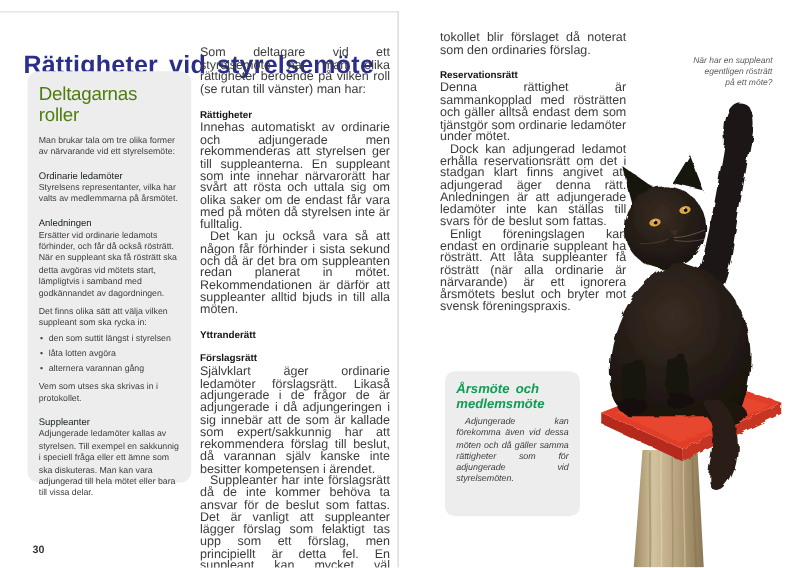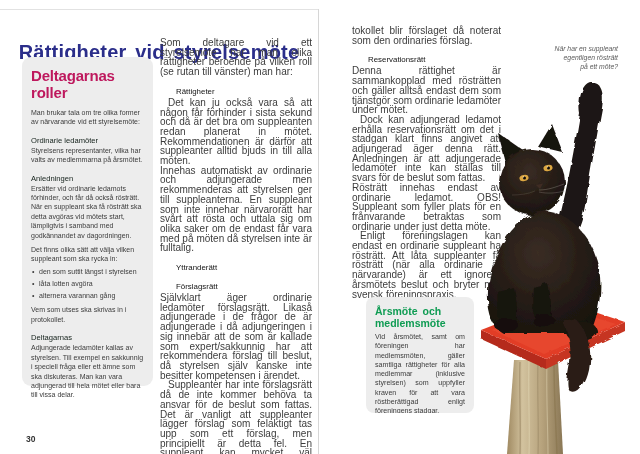--- a/index.html
+++ b/index.html
@@ -15,46 +15,46 @@
     position:absolute;left:0;top:28px;width:318px;text-align:center;
     font-size:20px;font-weight:bold;color:#2b2e8a;word-spacing:3px;letter-spacing:.2px;
   }
 
   
   .sidebar{
     position:absolute;left:22px;top:57px;width:131px;height:329px;
     background:#ededed;border-radius:9px;box-sizing:border-box;padding:10px 9px 8px 9px;
   }
   .sidebar h2{
-    margin:0 0 7px 0;font-size:15px;font-weight:bold;color:#be185d;
+    margin:0 0 7px 0;font-size:15px;font-weight:normal;color:#4d7c0f;
     word-spacing:3px;letter-spacing:-.2px;
   }
   .sidebar h3{margin:9px 0 1px 0;font-size:7.6px;font-weight:normal;color:#13201a;}
   .sb{margin:0;font-size:7px;line-height:9.4px;color:#3c3c3c;text-align:left;}
   .sb.gap{margin-top:5px;}
   .bullet{
     position:relative;margin-top:3px;padding-left:8px;
     font-size:7px;line-height:9.2px;color:#3c3c3c;
   }
   .bullet::before{content:"•";position:absolute;left:1px;top:0;color:#3c3c3c;}
 
   
   .col{position:absolute;}
   .colmid{left:160px;top:38px;width:152px;}
   .colright{left:352px;top:26px;width:149px;}
   .bp{margin:0;font-size:10px;line-height:9.7px;color:#3c3c3c;text-align:justify;}
   .bp.ind{text-indent:8px;}
-  .ch{margin:10px 0 2px 16px;font-size:7.9px;font-weight:normal;color:#141414;}
+  .ch{margin:10px 0 2px 0;font-size:7.9px;font-weight:bold;color:#141414;}
 
   .pagenum{position:absolute;left:26px;top:434px;font-size:8.5px;font-weight:bold;color:#333;}
 
   
   .infobox{
-    position:absolute;left:366px;top:297px;width:108px;height:116px;
-    background:#ededed;border-radius:8px;box-sizing:border-box;padding:8px 9px;overflow:hidden;
+    position:absolute;left:356px;top:297px;width:108px;height:116px;
+    background:#ededed;border-radius:8px;box-sizing:border-box;padding:8px 9px;overflow:hidden;font-style:italic;
   }
   .infobox h2{margin:0 0 4px 0;font-size:10.5px;font-weight:bold;color:#0f9c53;word-spacing:2px;}
   .ip{margin:0;font-size:7.1px;line-height:9.3px;color:#3c3c3c;text-align:justify;}
   .ip.ind{text-indent:7px;margin-top:1px;}
 
   .caption{
     position:absolute;left:498px;top:44px;width:120px;text-align:right;
     font-size:6.8px;line-height:9px;font-style:italic;color:#5a5a5a;
   }
   .caption span{display:block;}
@@ -76,49 +76,47 @@
     <p class="sb">Man brukar tala om tre olika former av närvarande vid ett styrelsemöte:</p>
     <h3>Ordinarie ledamöter</h3>
     <p class="sb">Styrelsens representanter, vilka har valts av medlemmarna på årsmötet.</p>
     <h3>Anledningen</h3>
     <p class="sb">Ersätter vid ordinarie ledamots förhinder, och får då också rösträtt. När en suppleant ska få rösträtt ska detta avgöras vid mötets start, lämpligtvis i samband med godkännandet av dagordningen.</p>
     <p class="sb gap">Det finns olika sätt att välja vilken suppleant som ska rycka in:</p>
     <div class="bullet"><span>den som suttit längst i styrelsen</span></div>
     <div class="bullet"><span>låta lotten avgöra</span></div>
     <div class="bullet"><span>alternera varannan gång</span></div>
     <p class="sb gap">Vem som utses ska skrivas in i protokollet.</p>
-    <h3>Deltagarnas</h3>
+    <h3>Suppleanter</h3>
     <p class="sb">Adjungerade ledamöter kallas av styrelsen. Till exempel en sakkunnig i speciell fråga eller ett ämne som ska diskuteras. Man kan vara adjungerad till hela mötet eller bara till vissa delar.</p>
   </aside>
 
   <section class="col colmid">
     <p class="bp">Som deltagare vid ett styrelsemöte har man olika rättigheter beroende på vilken roll (se rutan till vänster) man har:</p>
     <h3 class="ch">Rättigheter</h3>
+    <p class="bp">Innehas automatiskt av ordinarie och adjungerade men rekommenderas att styrelsen ger till suppleanterna. En suppleant som inte innehar närvarorätt har svårt att rösta och uttala sig om olika saker om de endast får vara med på möten då styrelsen inte är fulltalig.</p>
     <p class="bp ind">Det kan ju också vara så att någon får förhinder i sista sekund och då är det bra om suppleanten redan planerat in mötet. Rekommendationen är därför att suppleanter alltid bjuds in till alla möten.</p>
-    <p class="bp">Innehas automatiskt av ordinarie och adjungerade men rekommenderas att styrelsen ger till suppleanterna. En suppleant som inte innehar närvarorätt har svårt att rösta och uttala sig om olika saker om de endast får vara med på möten då styrelsen inte är fulltalig.</p>
     <h3 class="ch">Yttranderätt</h3>
     <h3 class="ch">Förslagsrätt</h3>
-    <p class="bp">Självklart äger ordinarie ledamöter förslagsrätt. Likaså adjungerade i de frågor de är adjungerade i då adjungeringen i sig innebär att de som är kallade som expert/sakkunnig har att rekommendera förslag till beslut, då styrelsen själv kanske inte besitter kompetensen i ärendet.</p>
+    <p class="bp">Självklart äger ordinarie ledamöter förslagsrätt. Likaså adjungerade i de frågor de är adjungerade i då adjungeringen i sig innebär att de som är kallade som expert/sakkunnig har att rekommendera förslag till beslut, då varannan själv kanske inte besitter kompetensen i ärendet.</p>
     <p class="bp ind">Suppleanter har inte förslagsrätt då de inte kommer behöva ta ansvar för de beslut som fattas. Det är vanligt att suppleanter lägger förslag som felaktigt tas upp som ett förslag, men principiellt är detta fel. En suppleant kan mycket väl framföra en idé/förslag, men formellt måste en ordinarie ledamot lägga förslaget. I pro-</p>
   </section>
 
   <div class="pagenum">30</div>
 
   <section class="col colright">
     <p class="bp">tokollet blir förslaget då noterat som den ordinaries förslag.</p>
     <h3 class="ch">Reservationsrätt</h3>
     <p class="bp">Denna rättighet är sammankopplad med rösträtten och gäller alltså endast dem som tjänstgör som ordinarie ledamöter under mötet.</p>
     <p class="bp ind">Dock kan adjungerad ledamot erhålla reservationsrätt om det i stadgan klart finns angivet att adjungerad äger denna rätt. Anledningen är att adjungerade ledamöter inte kan ställas till svars för de beslut som fattas.</p>
-    <p class="bp">Rösträtt innehas endast av ordinarie ledamot. OBS! Suppleant som fyller plats för en frånvarande betraktas som ordinarie under just detta möte.</p>
     <p class="bp ind">Enligt föreningslagen kan endast en ordinarie suppleant ha rösträtt. Att låta suppleanter få rösträtt (när alla ordinarie är närvarande) är ett ignorera årsmötets beslut och bryter mot svensk föreningspraxis.</p>
   </section>
 
   <aside class="infobox">
     <h2>Årsmöte och medlemsmöte</h2>
-    <p class="ip">Vid årsmötet, samt om föreningen har medlemsmöten, gäller samtliga rättigheter för alla medlemmar (inklusive styrelsen) som uppfyller kraven för att vara röstberättigad enligt föreningens stadgar.</p>
     <p class="ip ind">Adjungerade kan förekomma även vid dessa möten och då gäller samma rättigheter som för adjungerade vid styrelsemöten.</p>
   </aside>
 
   <div class="caption">
     <span>När har en suppleant</span>
     <span>egentligen rösträtt</span>
     <span>på ett möte?</span>
   </div>
 
   <svg class="catphoto" viewBox="0 0 200 376" xmlns="http://www.w3.org/2000/svg" aria-hidden="true">

